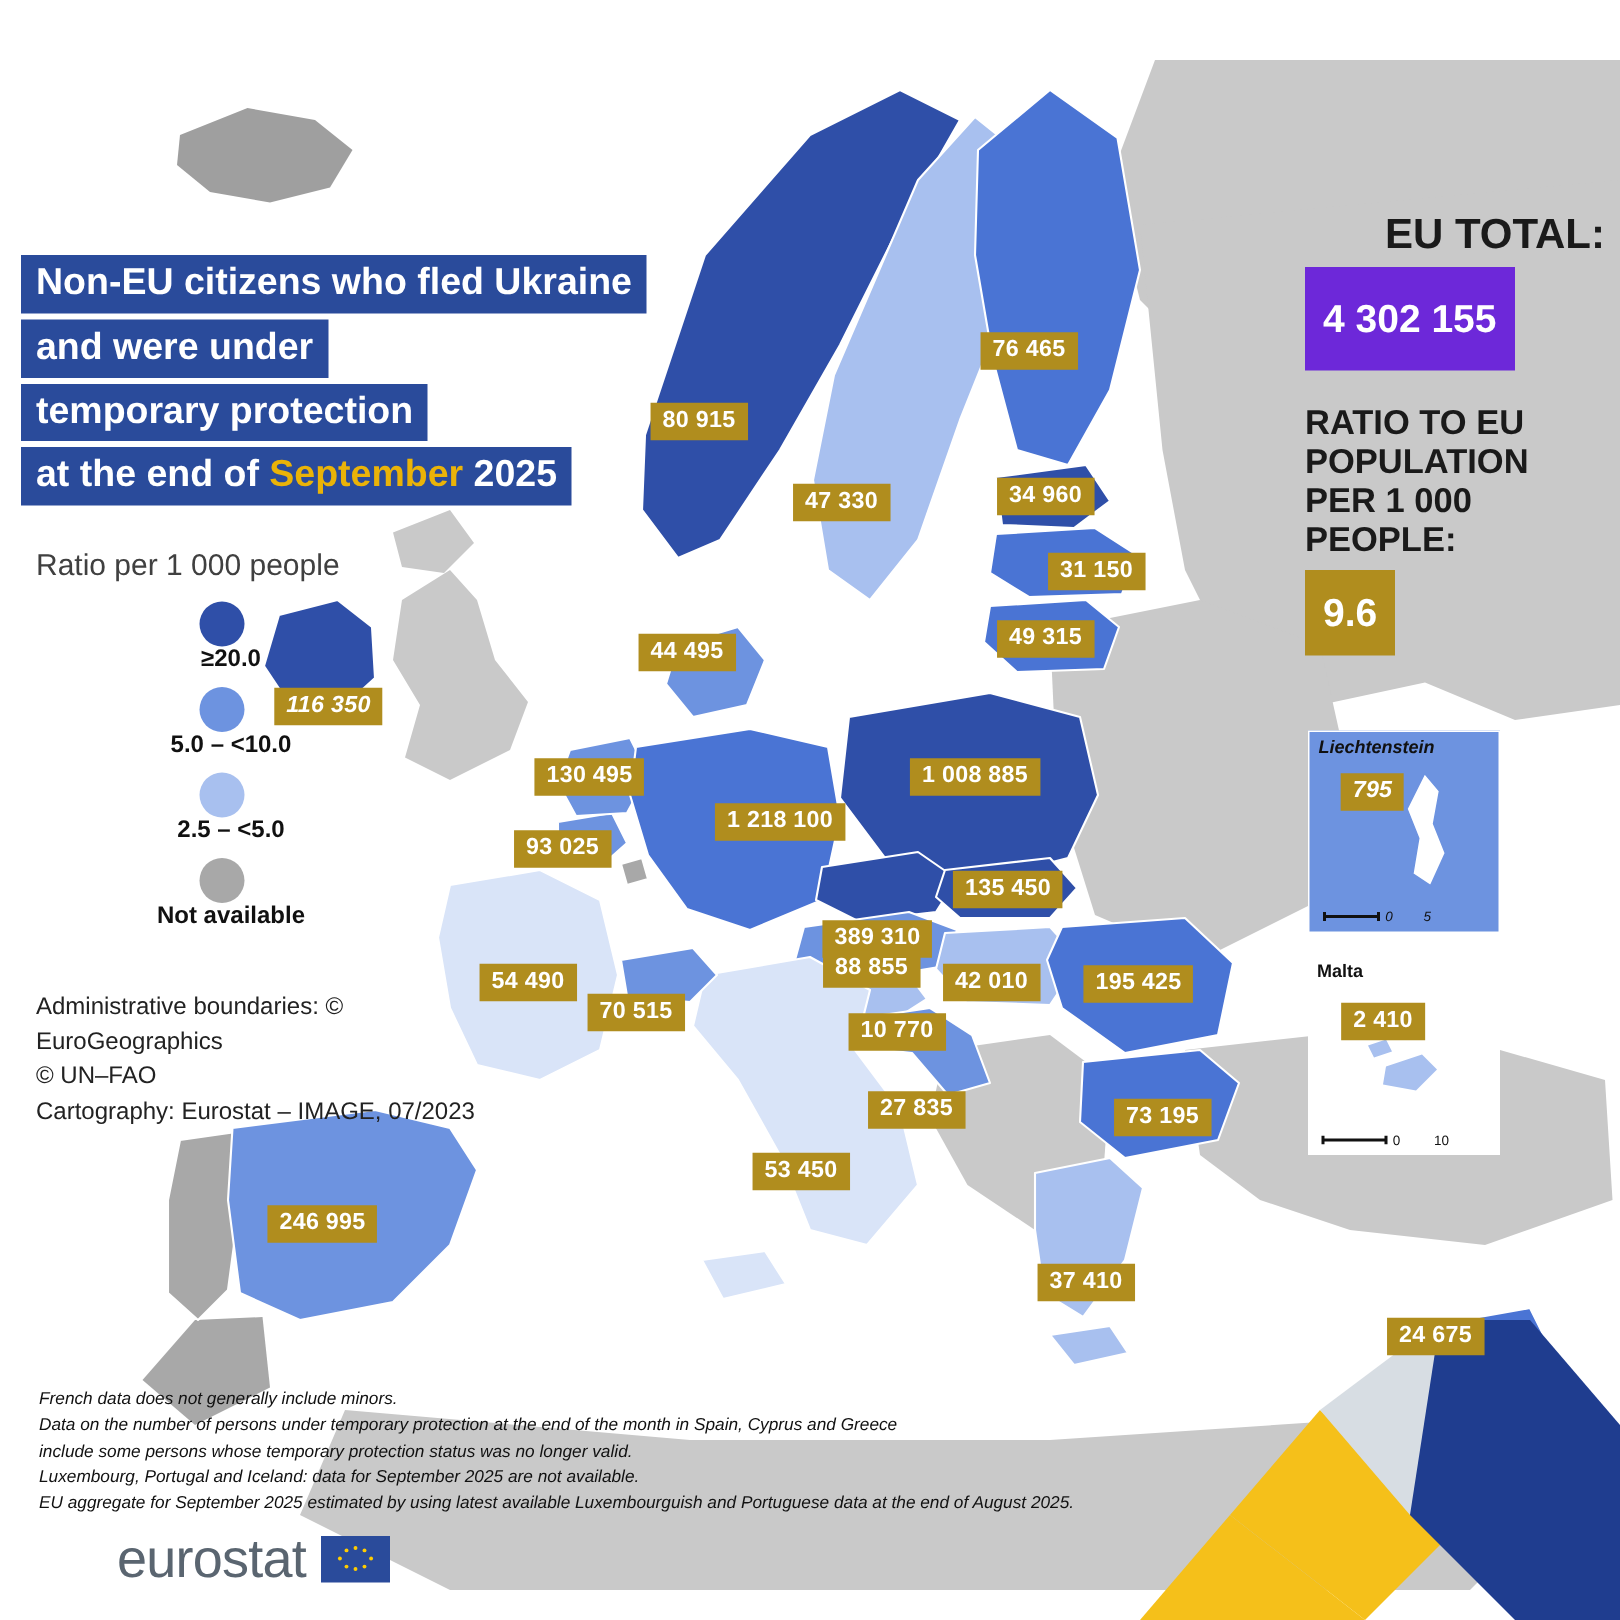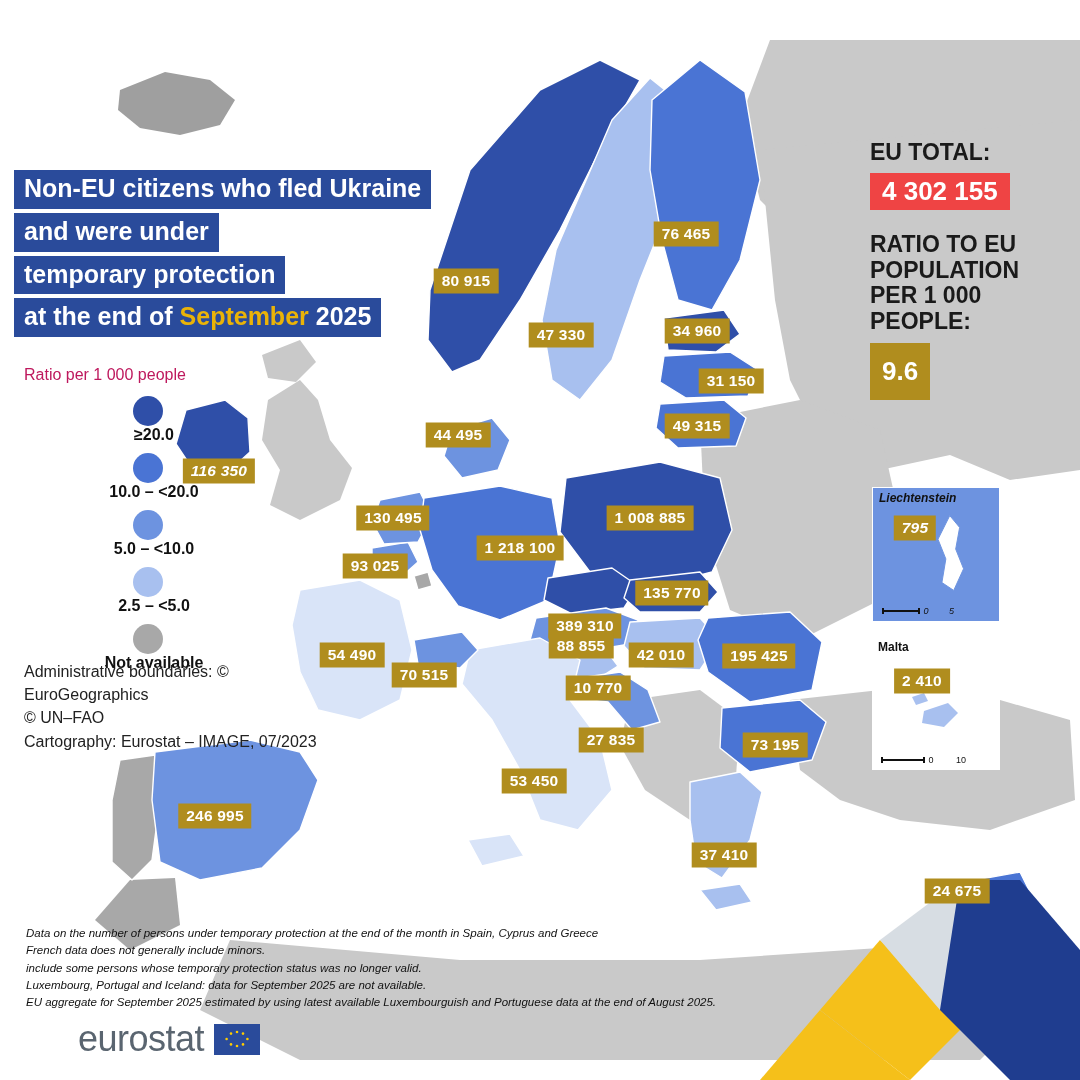--- a/index.html
+++ b/index.html
@@ -25,36 +25,36 @@
   }
   .title-line {
     background:#2a4b9b; color:#ffffff;
     font-size:25px; font-weight:bold; line-height:1.15;
     padding:4px 10px 6px 10px; white-space:nowrap;
   }
   .title-line .hl { color:#eab308; }
 
   
   .legend { position:absolute; left:24px; top:365px; width:260px; z-index:6; }
-  .legend-title { font-size:16px; color:#be185d; line-height:1.2; margin-bottom:12px; }
+  .legend-title { font-size:20px; color:#404040; line-height:1.2; margin-bottom:12px; }
   .legend-row { display:flex; align-items:center; margin-bottom:9px;flex-direction:column; }
   .legend-swatch { width:30px; height:30px; border-radius:50%; margin-right:12px; flex:none; }
   .legend-label { font-size:16px; color:#111; font-weight:bold; }
 
   .credits {
     position:absolute; left:24px; top:660px; width:320px; z-index:6;
     font-size:16px; color:#222; line-height:1.45;
   }
 
   
   .right-panel { position:absolute; left:870px; top:140px; width:200px; z-index:6; }
-  .rp-heading { font-size:23px; font-weight:bold; color:#1a1a1a; line-height:1.12; }
+  .rp-heading { font-size:28px; font-weight:bold; color:#1a1a1a; line-height:1.12;text-align:right; }
   .rp-value {
-    display:inline-block; background:#ef4444; color:#ffffff;
-    font-size:26px; font-weight:bold; padding:3px 12px; margin-top:7px;
+    display:inline-block; background:#6d28d9; color:#ffffff;
+    font-size:26px; font-weight:bold; padding:19px 12px; margin-top:7px;
   }
   .rp-heading2 { font-size:23px; font-weight:bold; color:#1a1a1a; line-height:1.12; margin-top:22px; }
   .rp-value2 {
     display:inline-block; background:#b08d1e; color:#ffffff;
     font-size:26px; font-weight:bold; padding:13px 12px; margin-top:8px;
   }
 
   
   .vlabel {
     position:absolute; background:#b08d1e; color:#ffffff;
@@ -214,24 +214,20 @@
     <div class="title-line">temporary protection</div>
     <div class="title-line"><span>at the end of </span><span class="hl">September</span><span> 2025</span></div>
   </div>
 
   <div class="legend">
     <div class="legend-title">Ratio per 1 000 people</div>
 
     <div class="legend-row">
       <span class="legend-swatch" style="background:#2f4fa8"></span>
       <span class="legend-label">≥20.0</span>
-    </div>
-    <div class="legend-row">
-      <span class="legend-swatch" style="background:#4a74d4"></span>
-      <span class="legend-label">10.0 – &lt;20.0</span>
     </div>
     <div class="legend-row">
       <span class="legend-swatch" style="background:#6d93e0"></span>
       <span class="legend-label">5.0 – &lt;10.0</span>
     </div>
     <div class="legend-row">
       <span class="legend-swatch" style="background:#a8c0ef"></span>
       <span class="legend-label">2.5 – &lt;5.0</span>
     </div>
     <div class="legend-row">
@@ -292,37 +288,37 @@
   <div class="vlabel" style="left:697px; top:331px;">34 960</div>
   <div class="vlabel" style="left:731px; top:381px;">31 150</div>
   <div class="vlabel" style="left:697px; top:426px;">49 315</div>
   <div class="vlabel" style="left:458px; top:435px;">44 495</div>
   <div class="vlabel" style="left:219px; top:471px;font-style:italic;">116 350</div>
   <div class="vlabel" style="left:393px; top:518px;">130 495</div>
   <div class="vlabel" style="left:650px; top:518px;">1 008 885</div>
   <div class="vlabel" style="left:520px; top:548px;">1 218 100</div>
   <div class="vlabel" style="left:375px; top:566px;">93 025</div>
   <div class="vlabel" style="left:585px; top:626px;">389 310</div>
-  <div class="vlabel" style="left:672px; top:593px;">135 770</div>
+  <div class="vlabel" style="left:672px; top:593px;">135 450</div>
   <div class="vlabel" style="left:581px; top:646px;">88 855</div>
   <div class="vlabel" style="left:661px; top:655px;">42 010</div>
   <div class="vlabel" style="left:759px; top:656px;">195 425</div>
   <div class="vlabel" style="left:352px; top:655px;">54 490</div>
   <div class="vlabel" style="left:424px; top:675px;">70 515</div>
   <div class="vlabel" style="left:598px; top:688px;">10 770</div>
   <div class="vlabel" style="left:611px; top:740px;">27 835</div>
   <div class="vlabel" style="left:775px; top:745px;">73 195</div>
   <div class="vlabel" style="left:534px; top:781px;">53 450</div>
   <div class="vlabel" style="left:215px; top:816px;">246 995</div>
   <div class="vlabel" style="left:724px; top:855px;">37 410</div>
   <div class="vlabel" style="left:957px; top:891px;">24 675</div>
 
   <div class="footnotes">
+    <div>French data does not generally include minors.</div>
     <div>Data on the number of persons under temporary protection at the end of the month in Spain, Cyprus and Greece</div>
-    <div>French data does not generally include minors.</div>
     <div>include some persons whose temporary protection status was no longer valid.</div>
     <div>Luxembourg, Portugal and Iceland: data for September 2025 are not available.</div>
     <div>EU aggregate for September 2025 estimated by using latest available Luxembourguish and Portuguese data at the end of August 2025.</div>
   </div>
 
   <div class="logo">
     <span class="logo-text">eurostat</span>
     <span class="eu-flag">
       <svg width="34" height="22" viewBox="0 0 34 22">
         <g fill="#ffcc00">

